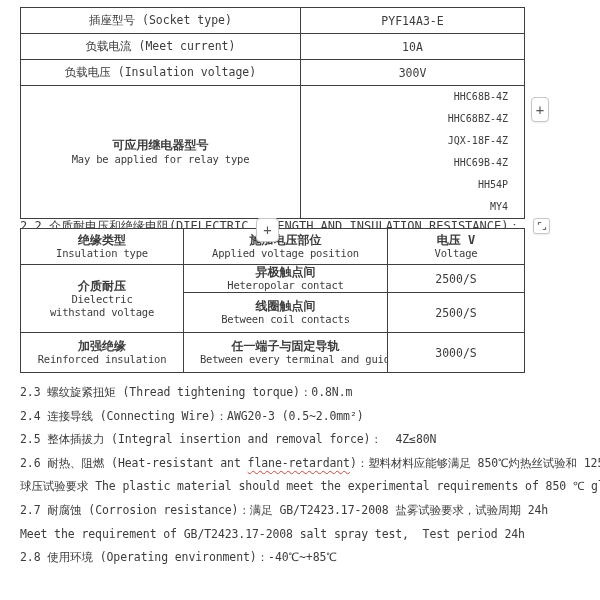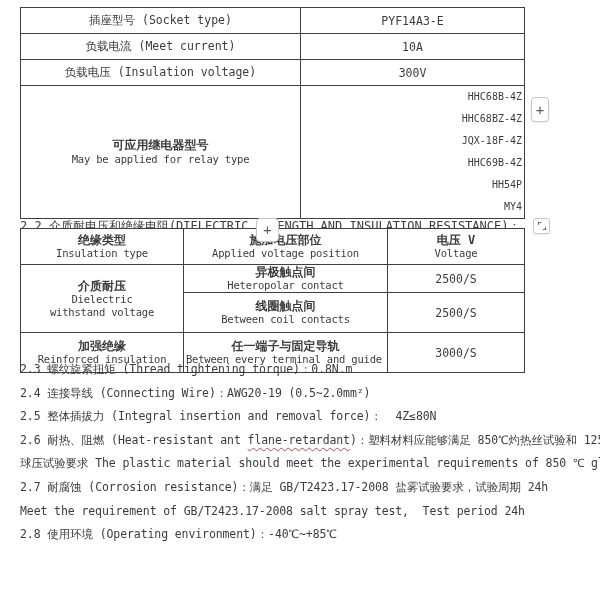--- a/index.html
+++ b/index.html
@@ -4,21 +4,21 @@
 <style>
   html,body{margin:0;padding:0;}
   body{
     width:600px;height:600px;background:#ffffff;
     font-family:"DejaVu Sans Mono","Liberation Mono",monospace;
     color:#3c3c3c;position:relative;overflow:hidden;
   }
   .page{position:absolute;inset:0;background:#ffffff;}
 
   table{border-collapse:collapse;position:absolute;table-layout:fixed;background:#fff;}
-  td{border:1px solid #3f3f3f;text-align:center;vertical-align:middle;padding:0 2px;overflow:hidden;}
+  td{border:1px solid #3f3f3f;text-align:center;vertical-align:middle;padding:0 16px;overflow:hidden;}
   .cn{font-size:12px;line-height:15px;white-space:nowrap;font-weight:bold;}
   .en{font-size:10.5px;line-height:13px;white-space:nowrap;letter-spacing:-0.2px;}
   .mix{font-size:11.5px;white-space:nowrap;}
 
   .t1{left:20px;top:7px;width:504px;}
   .t1 tr.r{height:26px;}
   .t1 tr.relay{height:133px;}
   .t1 .models div{font-size:10px;line-height:22px;white-space:nowrap;text-align:right;}
 
   .heading{
@@ -35,21 +35,21 @@
   .t2 .en{line-height:13px;}
 
   .sp{
     text-decoration-line:underline;
     text-decoration-style:wavy;
     text-decoration-color:#d0453e;
     text-decoration-thickness:1px;
     text-underline-offset:3px;
   }
 
-  .paras{position:absolute;left:20px;top:358px;width:572px;}
+  .paras{position:absolute;left:20px;top:381px;width:572px;}
   .pline{
     font-size:11.5px;line-height:23.6px;white-space:pre;
     letter-spacing:-0.1px;color:#3c3c3c;
   }
 
   .hoverbtn{
     position:absolute;background:#ffffff;border:1px solid #c6c6c6;border-radius:4px;
     color:#5a5a5a;display:flex;align-items:center;justify-content:center;
     font-size:14px;line-height:1;box-shadow:0 1px 2px rgba(0,0,0,0.08);
     box-sizing:border-box;cursor:pointer;padding:0;font-family:inherit;
@@ -164,21 +164,21 @@
     <span>
       <svg width="10" height="10" viewBox="0 0 10 10" fill="none" stroke="#6a6a6a" stroke-width="1.2">
         <path d="M1.5 3.8 L1.5 1.5 L4.2 1.5"></path>
         <path d="M8.5 6.2 L8.5 8.5 L5.8 8.5"></path>
       </svg>
     </span>
   </button>
 
   <div class="paras">
     <div class="pline">2.3 螺纹旋紧扭矩 (Thread tightening torque)：0.8N.m</div>
-    <div class="pline">2.4 连接导线 (Connecting Wire)：AWG20-19 (0.5~2.0mm²)</div>
+    <div class="pline">2.4 连接导线 (Connecting Wire)：AWG20-3 (0.5~2.0mm²)</div>
     <div class="pline">2.5 整体插拔力 (Integral insertion and removal force)：  4Z≤80N</div>
     <div class="pline"><span>2.6 耐热、阻燃 (Heat-resistant ant </span><span class="sp">flane-retardant</span><span>)：塑料材料应能够满足 850℃灼热丝试验和 125℃</span></div>
     <div class="pline">球压试验要求 The plastic material should meet the experimental requirements of 850 ℃ glowing wire</div>
     <div class="pline">2.7 耐腐蚀 (Corrosion resistance)：满足 GB/T2423.17-2008 盐雾试验要求，试验周期 24h</div>
     <div class="pline">Meet the requirement of GB/T2423.17-2008 salt spray test,  Test period 24h</div>
     <div class="pline">2.8 使用环境 (Operating environment)：-40℃~+85℃</div>
   </div>
 
 </div>
 

